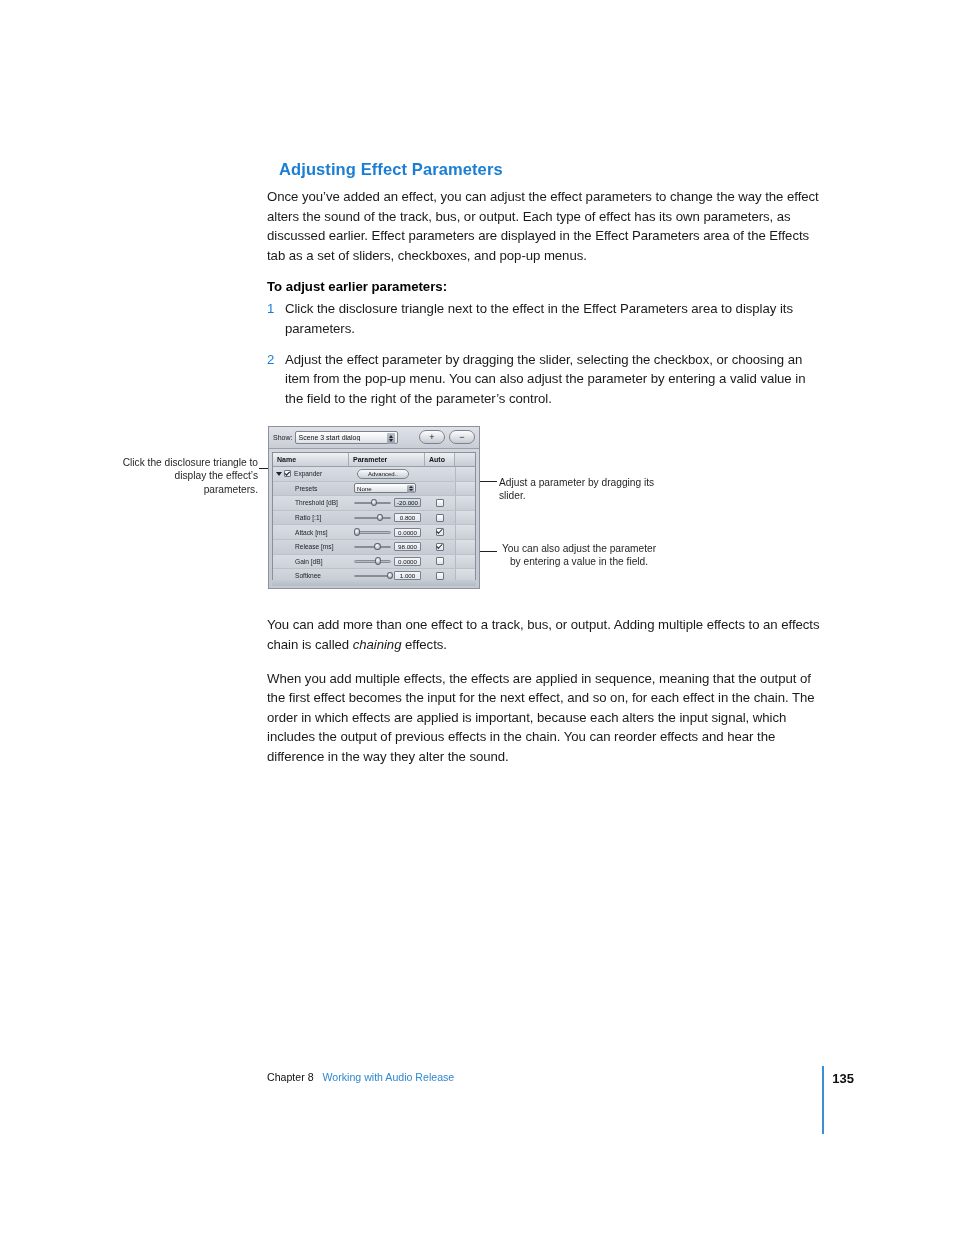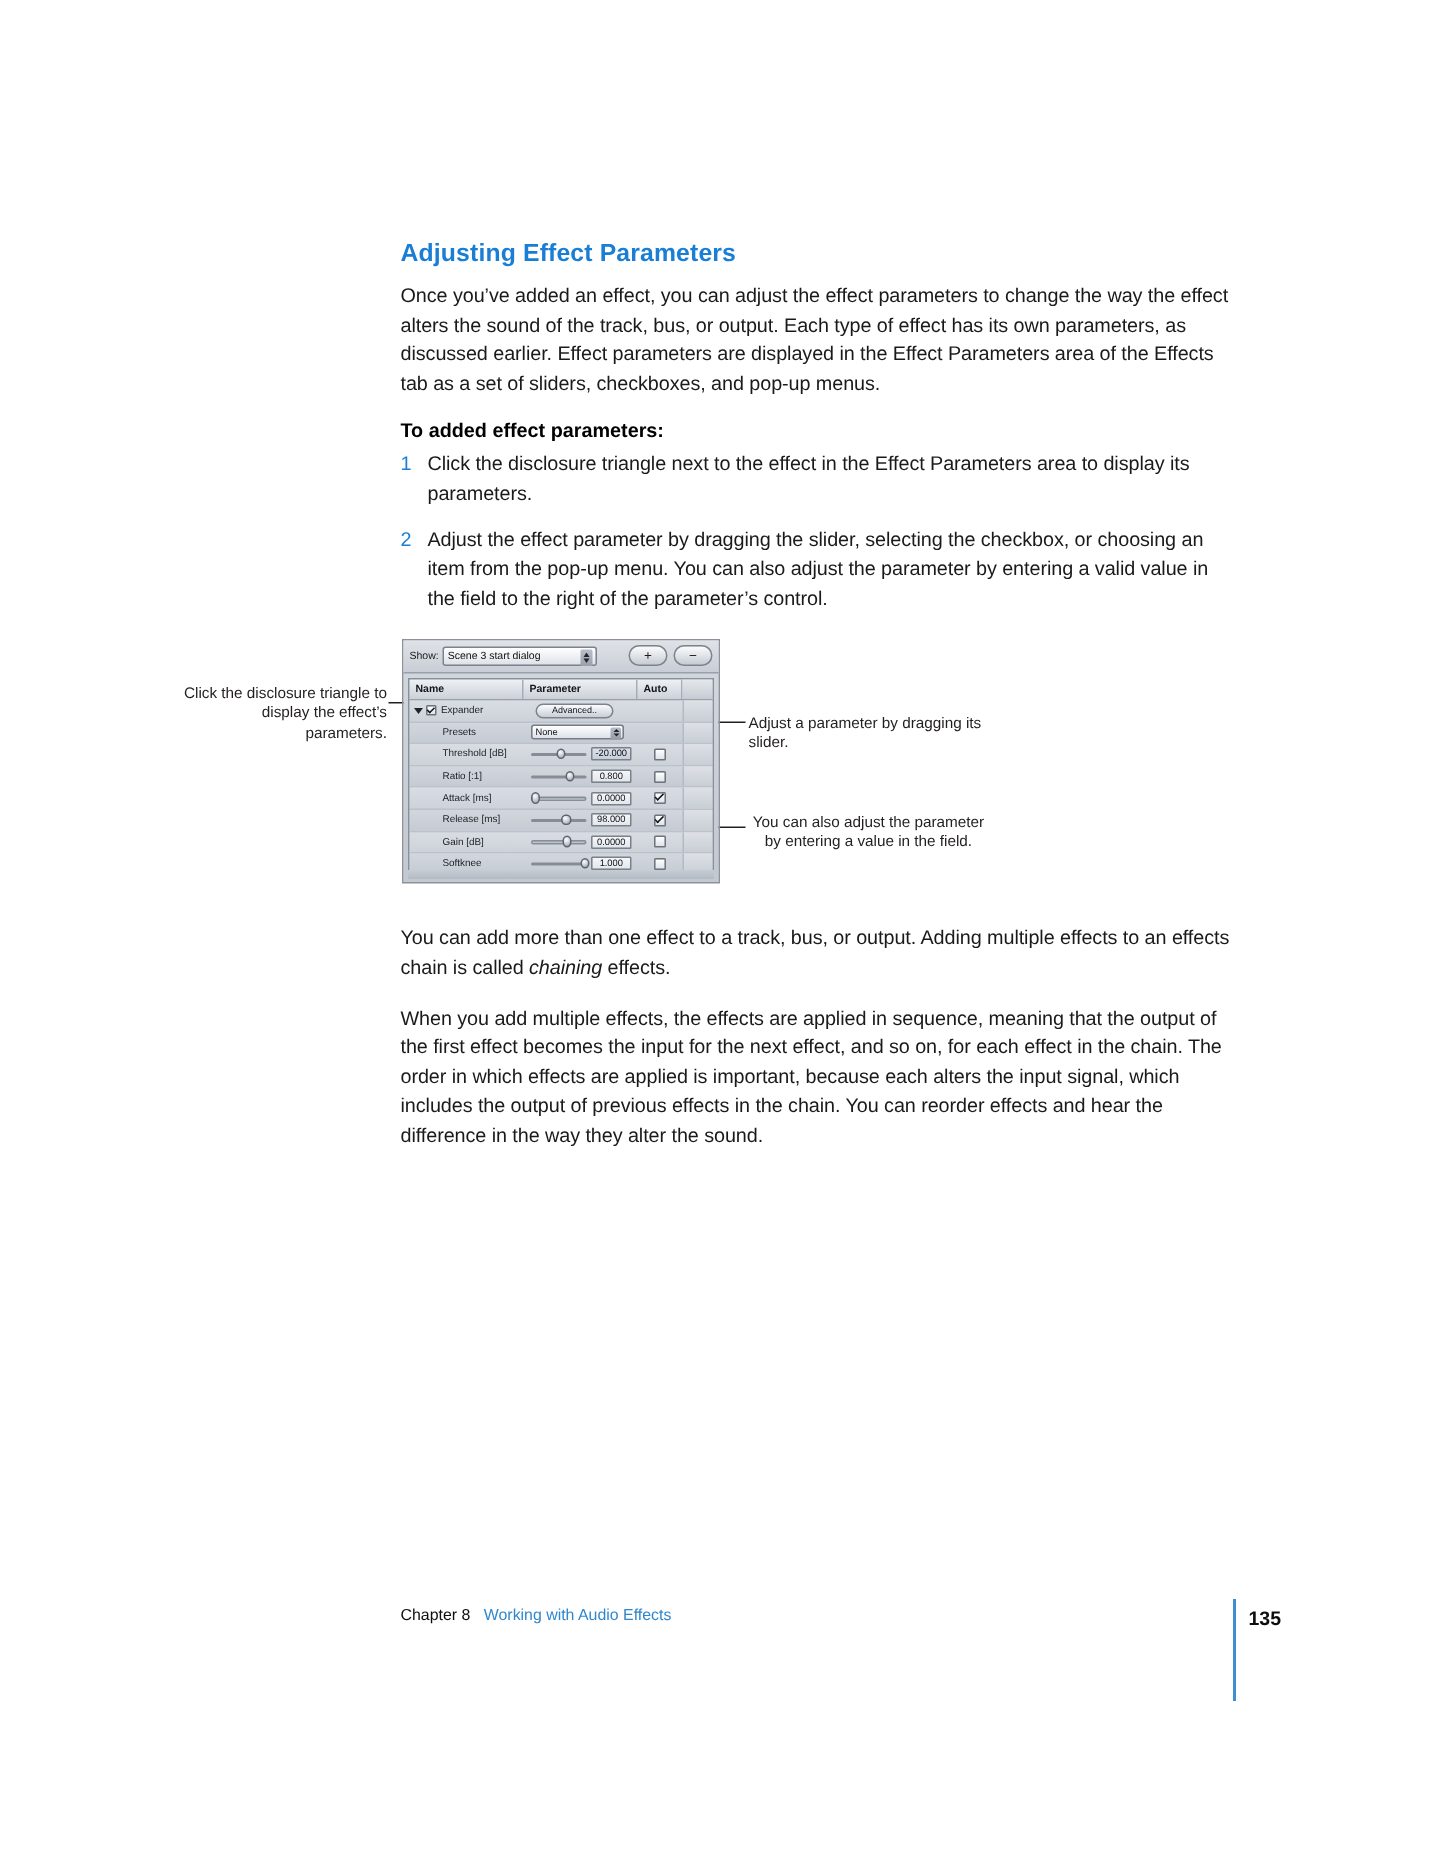--- a/index.html
+++ b/index.html
@@ -26,21 +26,21 @@
     position: absolute;
     left: 267px;
     top: 160px;
     width: 560px;
   }
 
   h2.section-heading {
     font-size: 16.5px;
     font-weight: bold;
     color: #1a7fd4;
-    margin: 0 0 8px 0;
+    margin: 0 0 8px 12px;
     letter-spacing: 0.1px;
   }
 
   p.body-text {
     font-size: 13.2px;
     line-height: 19.6px;
     margin: 0 0 14px 0;
     color: #1a1a1a;
     letter-spacing: -0.05px;
   }
@@ -469,21 +469,21 @@
 <body>
 
 <div class="page">
 
   <div class="content">
 
     <h2 class="section-heading">Adjusting Effect Parameters</h2>
 
     <p class="body-text">Once you’ve added an effect, you can adjust the effect parameters to change the way the effect alters the sound of the track, bus, or output. Each type of effect has its own parameters, as discussed earlier. Effect parameters are displayed in the Effect Parameters area of the Effects tab as a set of sliders, checkboxes, and pop-up menus.</p>
 
-    <p class="lead-in">To added effect parameters:</p>
+    <p class="lead-in">To adjust earlier parameters:</p>
 
     <div class="steps">
       <div class="step">
         <span class="step-num">1</span>
         <span class="step-text">Click the disclosure triangle next to the effect in the Effect Parameters area to display its parameters.</span>
       </div>
       <div class="step">
         <span class="step-num">2</span>
         <span class="step-text">Adjust the effect parameter by dragging the slider, selecting the checkbox, or choosing an item from the pop-up menu. You can also adjust the parameter by entering a valid value in the field to the right of the parameter’s control.</span>
       </div>
@@ -683,19 +683,19 @@
         </div>
 
       </div>
       <div class="panel-bottom-strip"></div>
     </div>
   </div>
 
   <div class="footer">
     <div class="footer-inner">
       <span class="chapter-label">Chapter 8</span>
-      <span class="chapter-title">Working with Audio Effects</span>
+      <span class="chapter-title">Working with Audio Release</span>
     </div>
     <div class="footer-rule"></div>
     <div class="page-num">135</div>
   </div>
 
 </div>
 
 </body></html>

